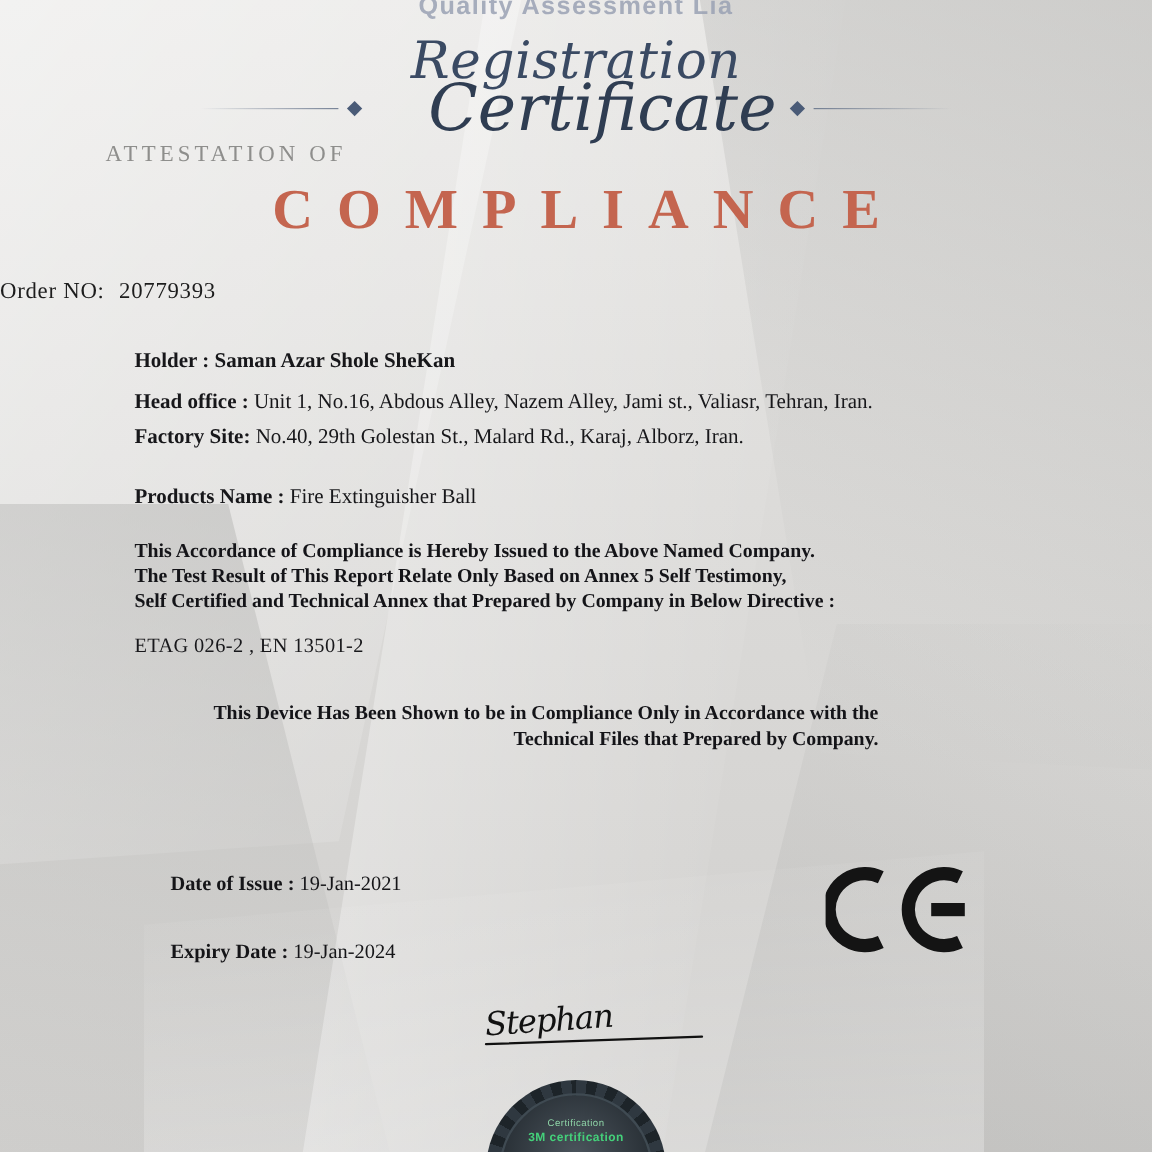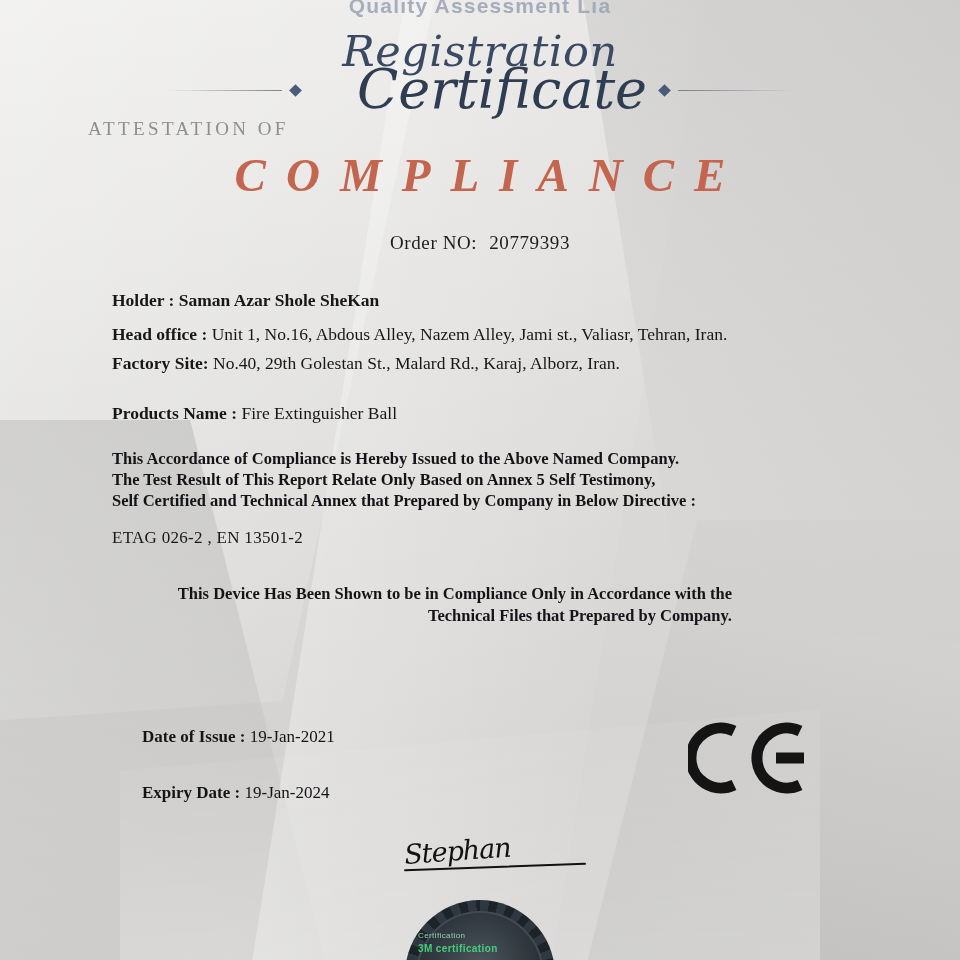--- a/index.html
+++ b/index.html
@@ -161,29 +161,28 @@
     top: 148px;
     left: 0;
     width: 960px;
     text-align: center;
     font-family: "Liberation Serif", serif;
     font-weight: bold;
     font-size: 47px;
     letter-spacing: 20px;
     color: #c4654f;
     text-indent: 20px;
-    font-style: italic;
   }
 
   .order-no {
     position: absolute;
     top: 232px;
     left: 0;
     width: 960px;
-    text-align: center;
+    text-align: left;
     font-size: 19px;
     color: #1d1d1d;
     letter-spacing: 0.6px;
   }
   .order-no .val { margin-left: 12px; }
 
   
   .field {
     position: absolute;
     left: 112px;
@@ -302,21 +301,21 @@
     position: absolute;
     inset: 11px;
     border-radius: 50%;
     background: radial-gradient(circle at 50% 40%, #4b545c 0%, #262d33 70%, #1b2126 100%);
     border: 2px solid #3f4a52;
   }
   .seal-text {
     position: absolute;
     left: 0;
     right: 0;
-    text-align: left;
+    text-align: center;
     color: #44d07a;
     font-family: "Liberation Sans", sans-serif;
     font-size: 9px;
     letter-spacing: 0.4px;
   }
   .seal-text.t1 { top: 18px; font-size: 8px; color: #8fd6a8; }
   .seal-text.t2 { top: 30px; font-size: 10px; font-weight: bold; }
 </style>
 </head>
 <body>

